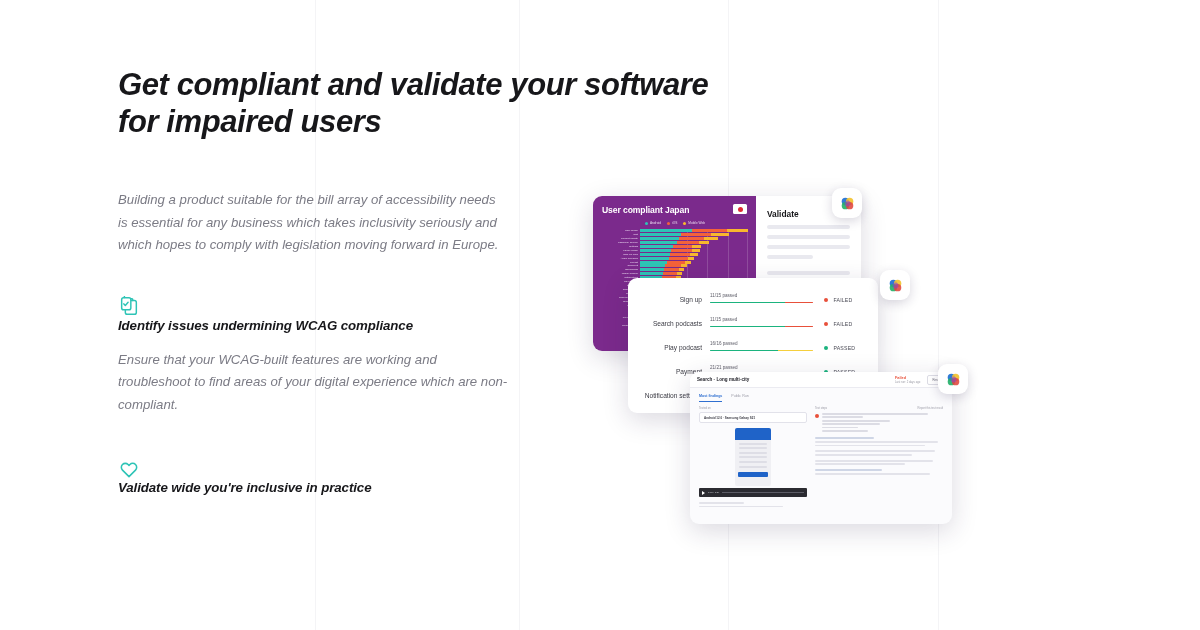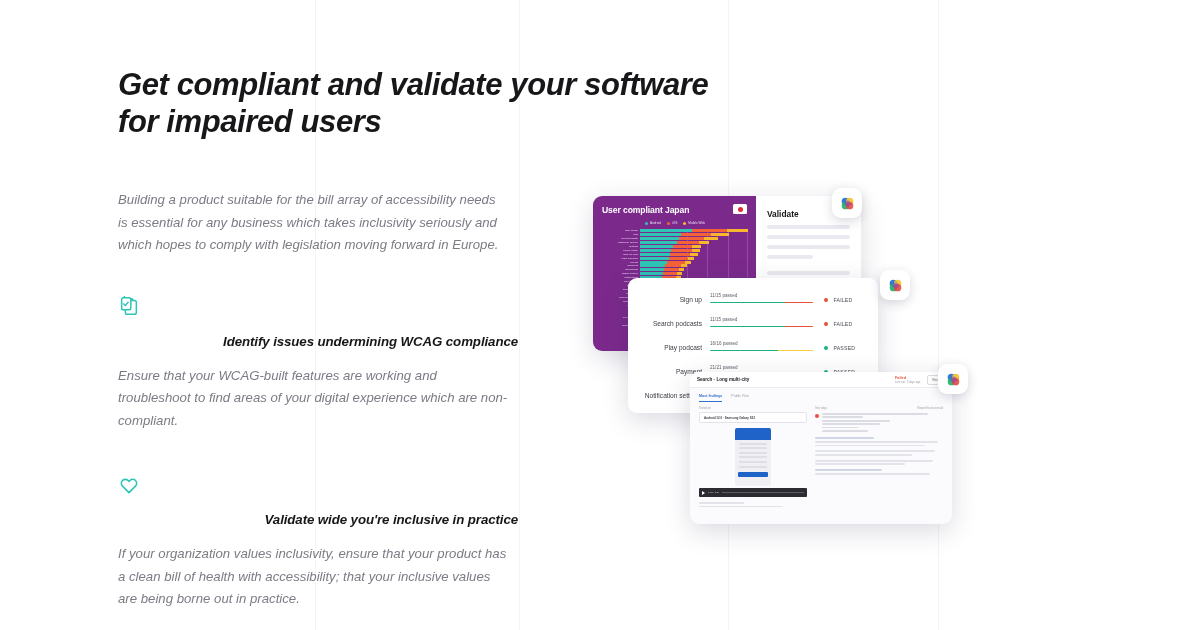--- a/index.html
+++ b/index.html
@@ -21,22 +21,22 @@
     font-size: 31px; line-height: 37px; font-weight: 700;
     letter-spacing: -0.4px; color: #17171a; width: 610px;
   }
   .intro {
     margin-top: 49px; font-size: 13.2px; line-height: 22.5px;
     color: #7b7b85; width: 390px; font-weight: 400;
   }
   .feature { margin-top: 39px; }
   .feature-icon { width: 22px; height: 22px; color: #2ec4b6; display: block; }
   .feature-title {
-    margin-top: 16px; font-size: 13.3px; font-weight: 700;
-    color: #17171a; letter-spacing: -0.1px; text-align: right;
+    font-size: 13.3px; font-weight: 700;
+    color: #17171a; letter-spacing: -0.1px;
   }
   .feature-body {
     margin-top: 16px; font-size: 13.2px; line-height: 22.5px;
     color: #7b7b85; width: 390px;
   }
   .feature.second { margin-top: 42px; }
 
   
   .stack { position: absolute; left: 560px; top: 170px; width: 430px; height: 380px; }
 
@@ -154,21 +154,20 @@
       <p class="feature-body">Ensure that your WCAG-built features are working and troubleshoot to find areas of your digital experience which are non-compliant.</p>
     </div>
 
     <div class="feature second">
       <span class="feature-icon">
         <svg viewBox="0 0 24 24" width="22" height="22" fill="none" stroke="currentColor" stroke-width="1.7" stroke-linecap="round" stroke-linejoin="round">
           <path d="M12 20.3l-7.1-7.1a4.3 4.3 0 0 1 6.1-6.1L12 8.1l1-1a4.3 4.3 0 0 1 6.1 6.1z"></path>
         </svg>
       </span>
       <div class="feature-title">Validate wide you're inclusive in practice</div>
-      <p class="feature-body">If your organization values inclusivity, ensure that your product has a clean bill of health with accessibility; that your inclusive values are being borne out in practice.</p>
     </div>
   </div>
 
   <div class="stack">
 
     <div class="card card-sentiment">
       <div class="sent-left">
         <div class="sent-title">User compliant Japan</div>
         <div class="flag">
             <i></i>

